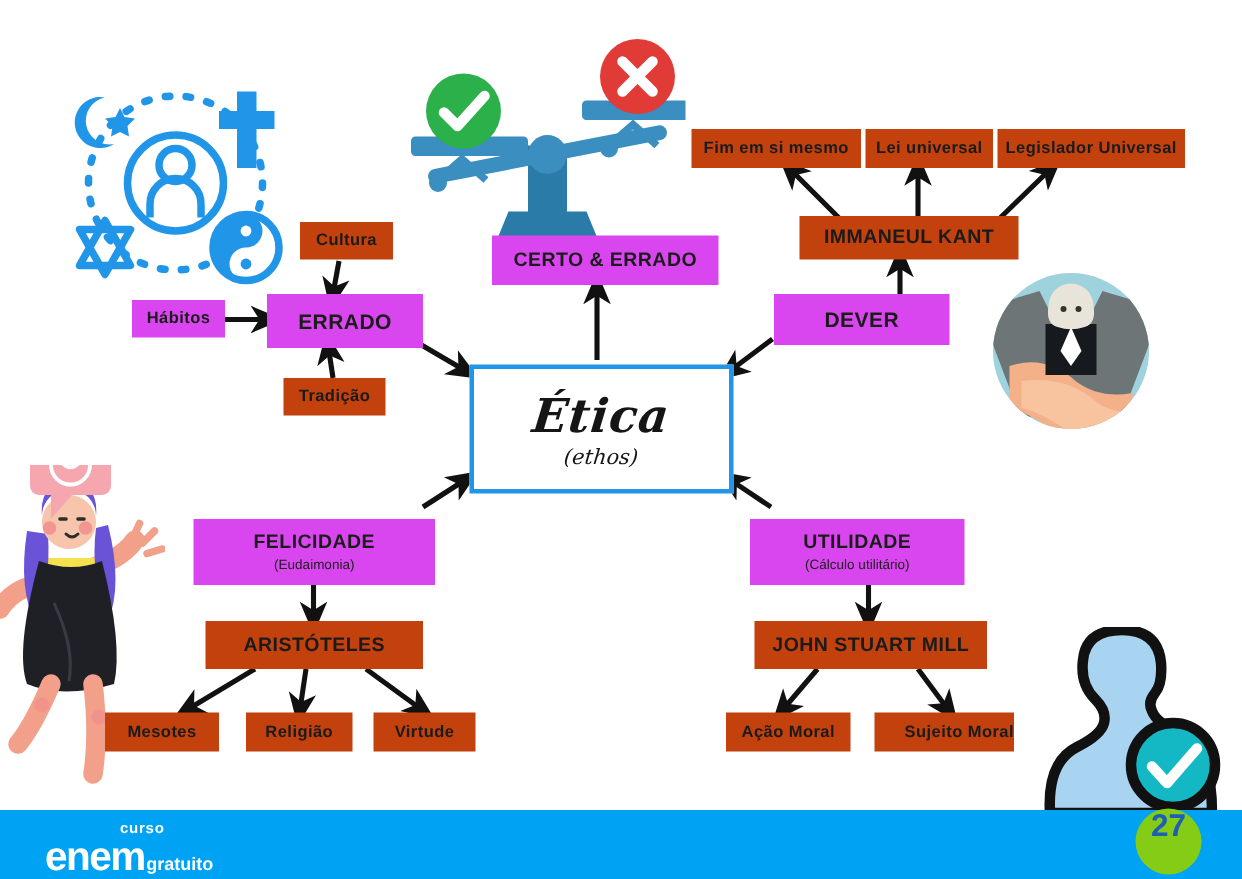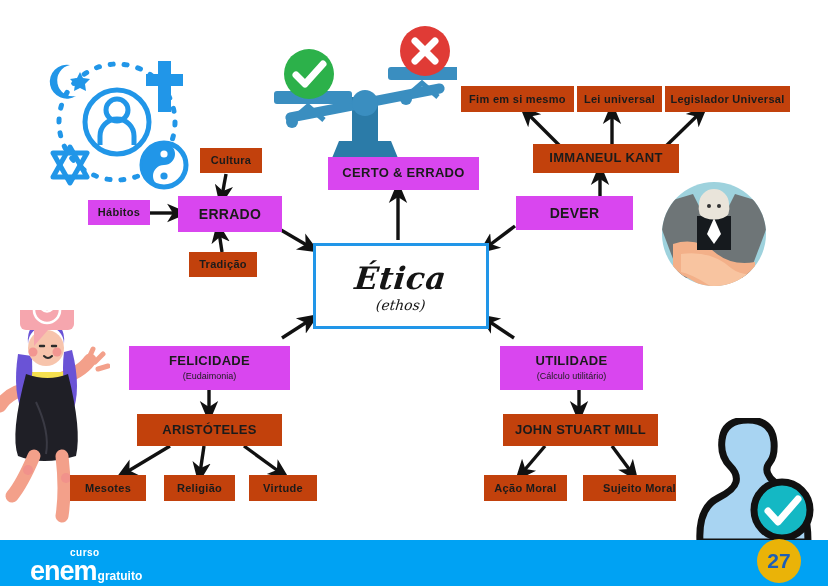--- a/index.html
+++ b/index.html
@@ -50,28 +50,28 @@
     font-style:italic;font-size:14px;color:#151515;
     margin-top:1px;transform:skewX(-6deg);
   }
 
   
   #footer{
     position:absolute;left:0;top:540px;width:828px;height:46px;
     background:#00a2f3;z-index:20;
   }
   #logo{position:absolute;left:30px;top:548px;z-index:21;color:#fff;}
-  #logo .curso{font-size:10px;font-weight:700;letter-spacing:.5px;margin-left:40px;line-height:1;}
+  #logo .curso{font-size:10px;font-weight:700;letter-spacing:.5px;margin-left:50px;line-height:1;}
   #logo .row{display:flex;align-items:baseline;line-height:1;}
   #logo .enem{font-size:27px;font-weight:700;letter-spacing:-1px;}
   #logo .grat{font-size:12px;font-weight:700;margin-left:1px;}
   #page-badge{
     position:absolute;left:757px;top:539px;width:44px;height:44px;
-    border-radius:50%;background:#eab308;color:#1d5fb5;
-    display:flex;align-items:center;justify-content:center;
+    border-radius:50%;background:#84cc16;color:#1d5fb5;
+    display:flex;justify-content:center;
     font-size:21px;font-weight:700;z-index:22;
   }
 
   
   .illus{position:absolute;z-index:3;}
   svg{display:block;}
 </style>
 </head>
 <body>
 

